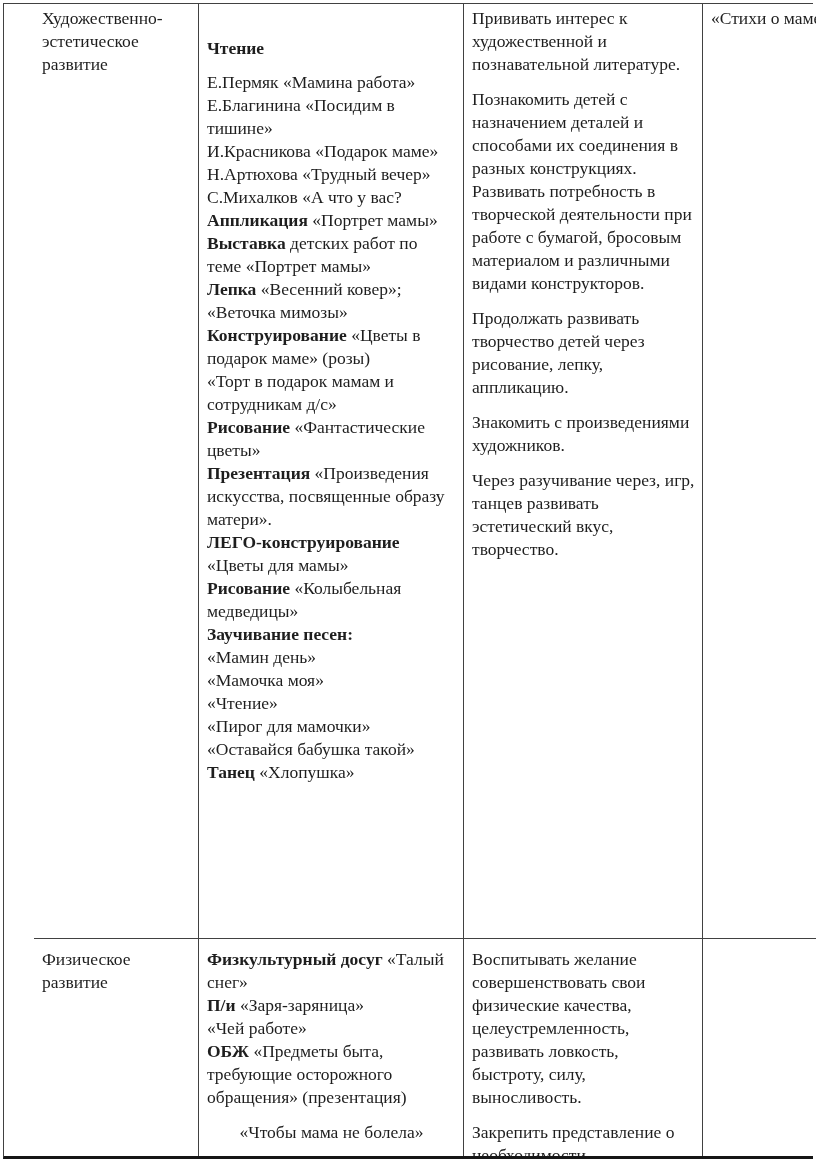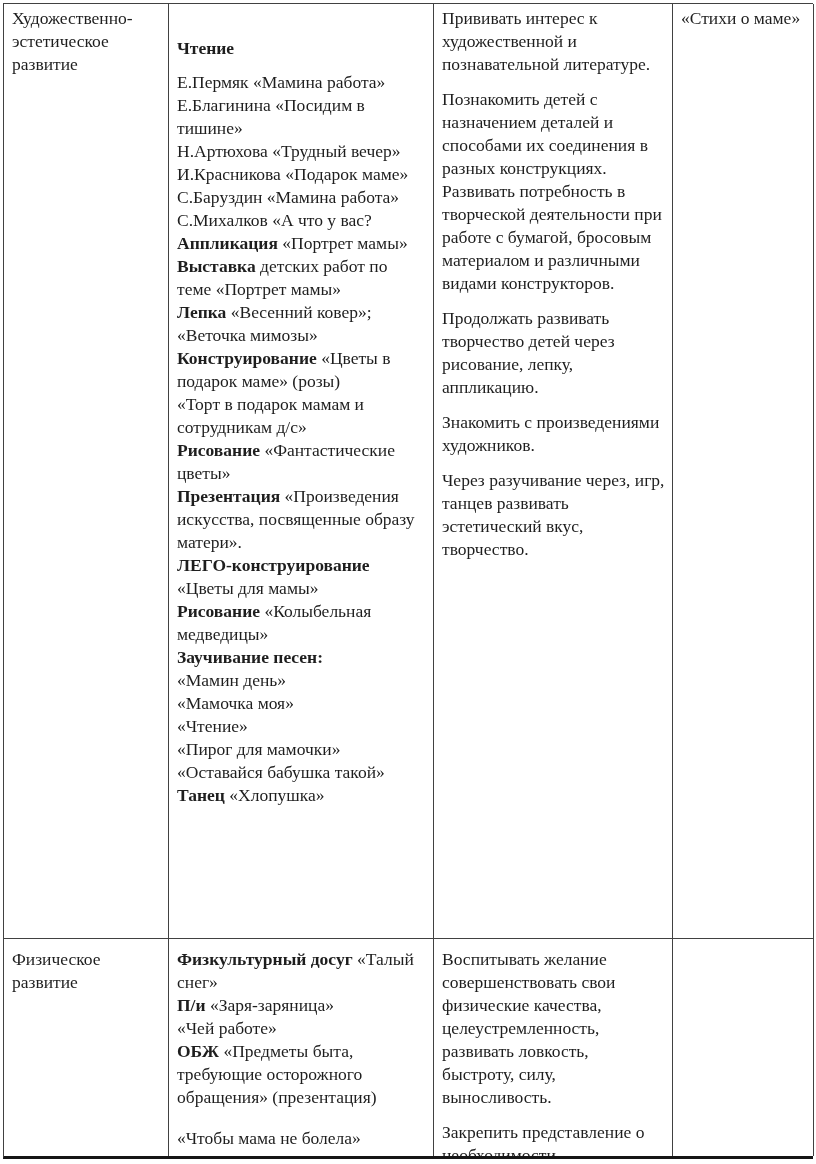--- a/index.html
+++ b/index.html
@@ -19,55 +19,55 @@
     left: 3px;
     top: 3px;
     width: 810px;
     display: grid;
     grid-template-columns: 165px 265px 239px 141px;
     grid-template-rows: 935px 217px;
     border-top: 1.5px solid #414141;
     border-left: 1.5px solid #414141;
     border-bottom: 3px solid #161616;
     background: #ffffff;
+    padding-left: 30px;
   }
   .cell {
     border-right: 1.5px solid #414141;
     border-bottom: 1.5px solid #414141;
     padding: 3px 7px 4px 8px;
     font-size: 17.5px;
     line-height: 23px;
     overflow: hidden;
   }
   .cell.r2 {
     padding-top: 9px;
     border-bottom: none;
   }
   .bold { font-weight: bold; }
   .tblock { min-height: 23px; }
   .tblock.gap-after { margin-bottom: 11px; margin-top: 30px; }
-  .tblock.gap-before { margin-top: 18px; }
+  .tblock.gap-before { margin-top: 12px; text-align: center; }
   .goals .tblock { margin-bottom: 12px; }
   .goals .tblock:last-child { margin-bottom: 0; }
 </style>
 </head>
 <body>
 
 <div class="doc-table">
 
   <div class="cell r1 area">
     <div class="tblock">Художественно-эстетическое развитие</div>
   </div>
   <div class="cell r1 activities">
       <div class="tblock gap-after"><span class="bold">Чтение</span></div>
       <div class="tblock"><span>Е.Пермяк «Мамина работа»</span></div>
       <div class="tblock"><span>Е.Благинина «Посидим в тишине»</span></div>
+      <div class="tblock"><span>И.Красникова «Подарок маме»</span></div>
       <div class="tblock"><span>Н.Артюхова «Трудный вечер»</span></div>
-      <div class="tblock"><span>И.Красникова «Подарок маме»</span></div>
-      <div class="tblock"><span>С.Баруздин «Мамина работа»</span></div>
       <div class="tblock"><span>С.Михалков «А что у вас?</span></div>
       <div class="tblock"><span class="bold">Аппликация</span><span> «Портрет мамы»</span></div>
       <div class="tblock"><span class="bold">Выставка</span><span> детских работ по теме «Портрет мамы»</span></div>
       <div class="tblock"><span class="bold">Лепка</span><span> «Весенний ковер»; «Веточка мимозы»</span></div>
       <div class="tblock"><span class="bold">Конструирование</span><span> «Цветы в подарок маме» (розы)</span></div>
       <div class="tblock"><span>«Торт в подарок мамам и сотрудникам д/с»</span></div>
       <div class="tblock"><span class="bold">Рисование</span><span> «Фантастические цветы»</span></div>
       <div class="tblock"><span class="bold">Презентация</span><span> «Произведения искусства, посвященные образу матери».</span></div>
       <div class="tblock"><span class="bold">ЛЕГО-конструирование</span><span> «Цветы для мамы»</span></div>
       <div class="tblock"><span class="bold">Рисование</span><span> «Колыбельная медведицы»</span></div>

